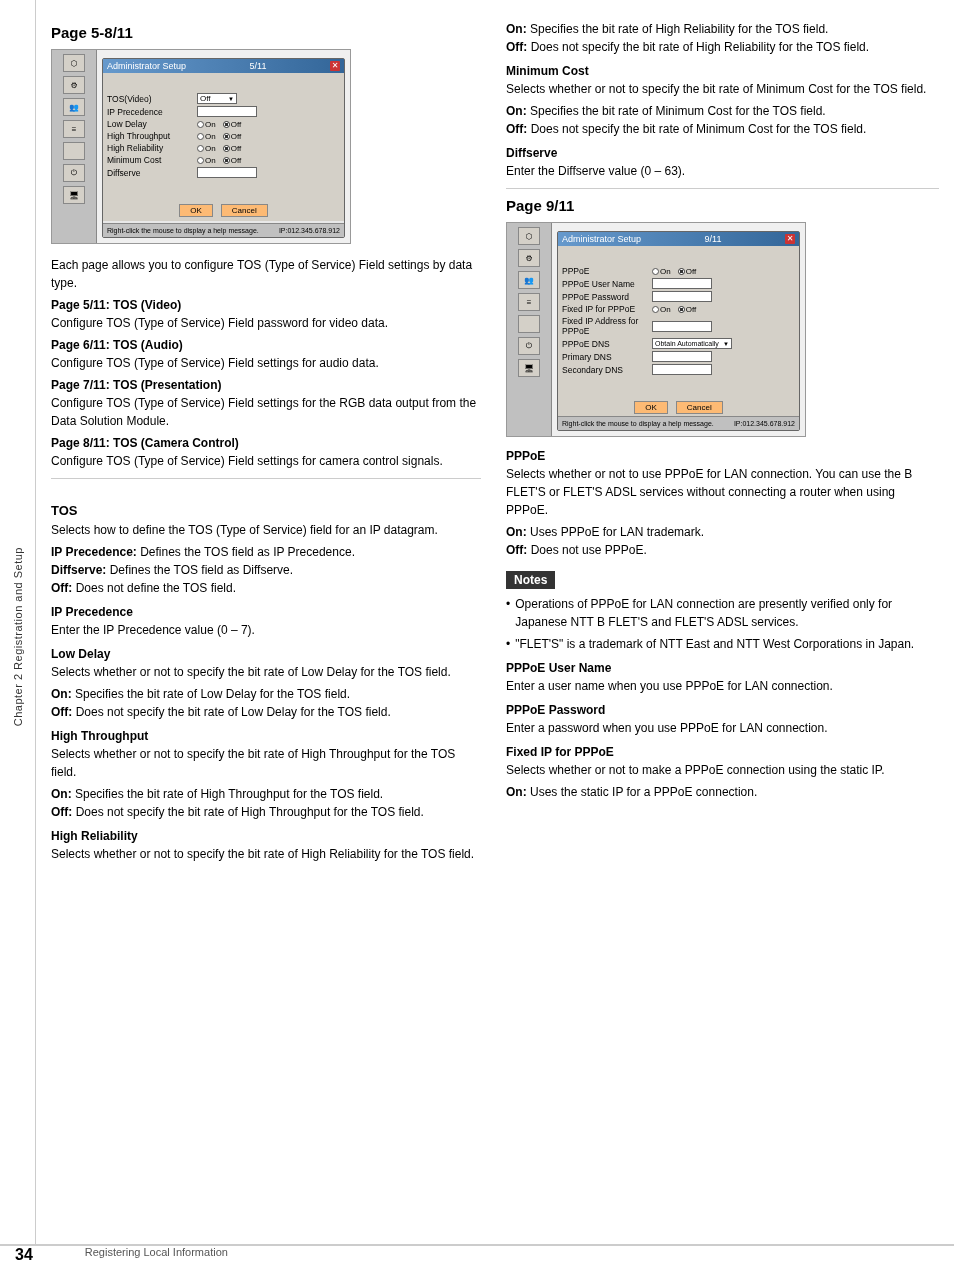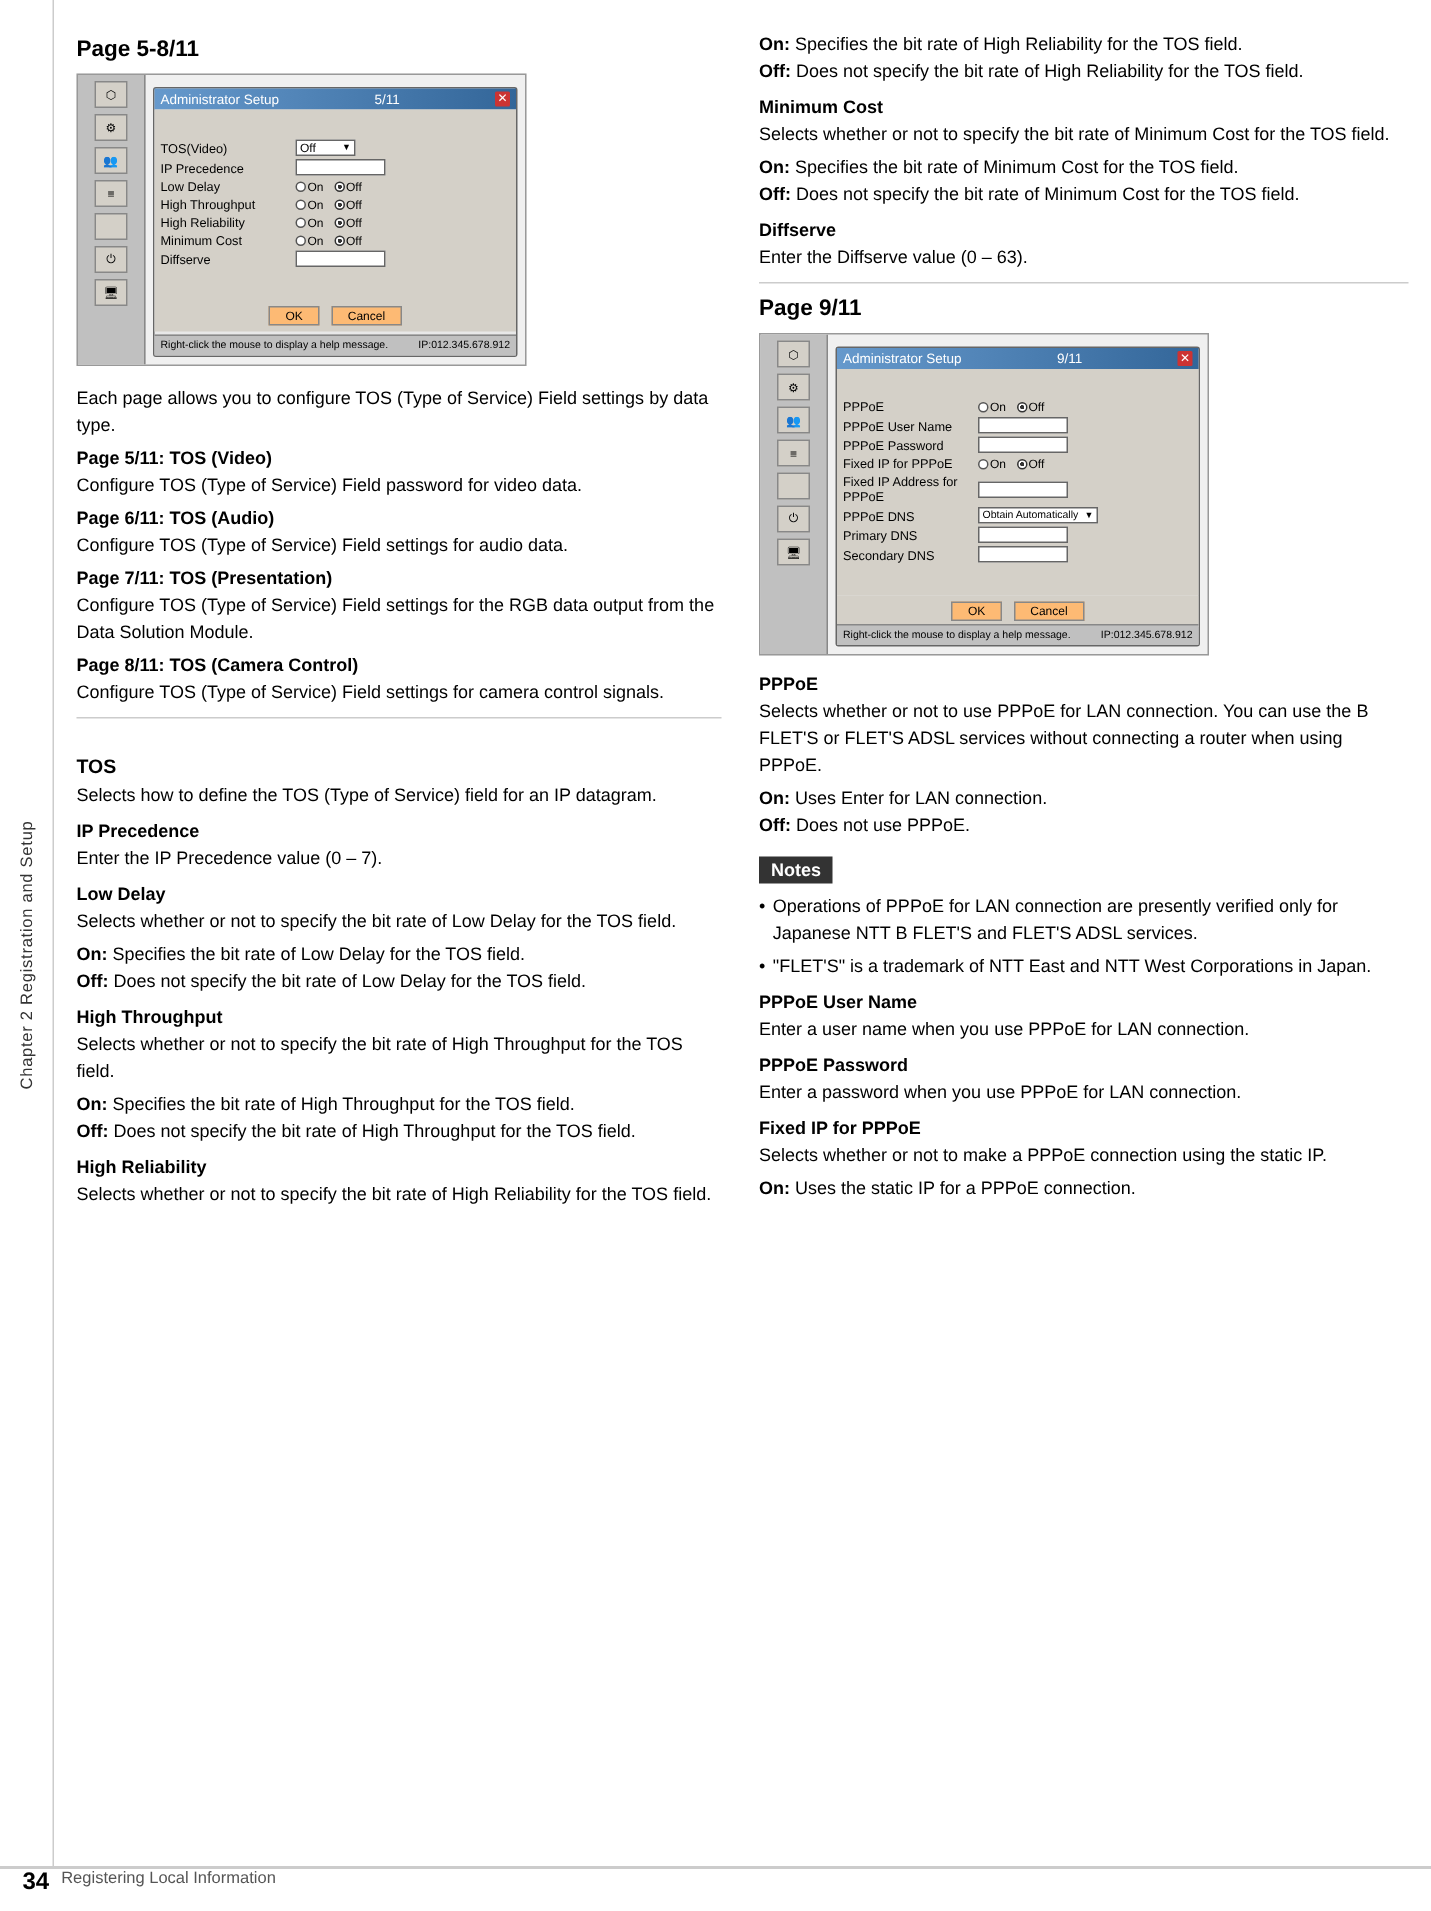--- a/index.html
+++ b/index.html
@@ -269,20 +269,21 @@
 
     .page-num {
       font-weight: bold;
       font-size: 16px;
       margin-right: 8px;
     }
 
     .page-label-text {
       font-size: 11px;
       color: #555;
+      margin-left: 44px;
     }
 
     
     .notes-box {
       background: #333;
       color: #fff;
       padding: 2px 8px;
       font-size: 12px;
       font-weight: bold;
       display: inline-block;
@@ -453,20 +454,28 @@
       </p>
       <p>
         <span class="bold-term">Page 8/11: TOS (Camera Control)</span><br>
         <span>Configure TOS (Type of Service) Field settings for camera control signals.</span>
       </p>
 
       <hr class="divider">
 
       <div class="section-title">TOS</div>
       <p>Selects how to define the TOS (Type of Service) field for an IP datagram.</p>
+      <p>
+        <span class="bold-term">IP Precedence:</span>
+        <span> Defines the TOS field as IP Precedence.</span><br>
+        <span class="bold-term">Diffserve:</span>
+        <span> Defines the TOS field as Diffserve.</span><br>
+        <span class="bold-term">Off:</span>
+        <span> Does not define the TOS field.</span>
+      </p>
 
       <div class="section-title-sm">IP Precedence</div>
       <p>Enter the IP Precedence value (0 – 7).</p>
 
       <div class="section-title-sm">Low Delay</div>
       <p>Selects whether or not to specify the bit rate of Low Delay for the TOS field.</p>
       <p>
         <span class="bold-term">On:</span>
         <span> Specifies the bit rate of Low Delay for the TOS field.</span><br>
         <span class="bold-term">Off:</span>
@@ -617,21 +626,21 @@
             <span>IP:012.345.678.912</span>
           </div>
         </div>
       </div>
 
       
       <div class="section-title-sm">PPPoE</div>
       <p>Selects whether or not to use PPPoE for LAN connection. You can use the B FLET'S or FLET'S ADSL services without connecting a router when using PPPoE.</p>
       <p>
         <span class="bold-term">On:</span>
-        <span> Uses Enter for LAN connection.</span><br>
+        <span> Uses PPPoE for LAN trademark.</span><br>
         <span class="bold-term">Off:</span>
         <span> Does not use PPPoE.</span>
       </p>
 
       
       <div class="notes-box">Notes</div>
       <div class="notes-item">
         <span class="notes-bullet">•</span>
         <span>Operations of PPPoE for LAN connection are presently verified only for Japanese NTT B FLET'S and FLET'S ADSL services.</span>
       </div>

